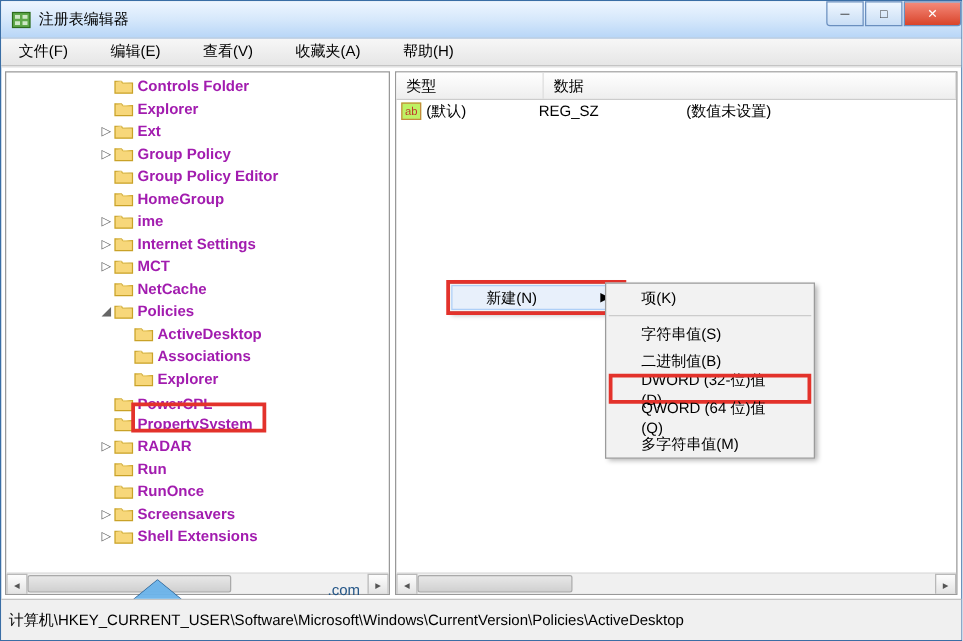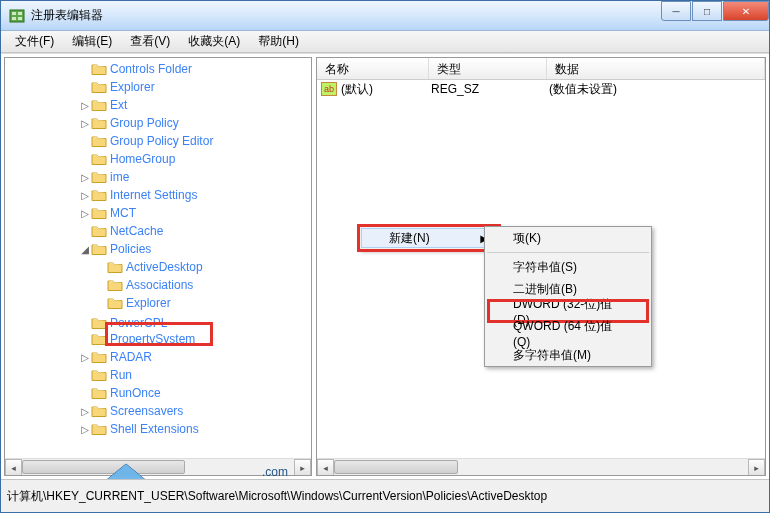--- a/index.html
+++ b/index.html
@@ -7,31 +7,31 @@
 
 .window { width: 770px; height: 513px; border: 1px solid #3a6ea5; display: flex; flex-direction: column; }
 .titlebar { height: 30px; background: linear-gradient(#eef6ff,#d6e8fb,#b8d6f7); display: flex; align-items: center; padding: 0 0 0 8px; border-bottom: 1px solid #9cb7d6; }
 .titlebar-icon { width: 16px; height: 16px; margin-right: 6px; }
 .titlebar-title { color: #000; flex: 1; }
 .titlebar-controls { display: flex; height: 100%; }
 .tb-btn { width: 30px; height: 20px; margin-top: 0; border: 1px solid #6a8fbf; background: linear-gradient(#f0f7ff,#c9def5); display: flex; align-items: center; justify-content: center; font-size: 10px; color: #333; margin-left: 1px; }
 .tb-btn.min { border-radius: 0 0 0 3px; }
 .tb-btn.close { background: linear-gradient(#f48a7a,#d9442b); color: #fff; width: 46px; border-radius: 0 0 3px 0; }
 
-.menubar { height: 22px; background: linear-gradient(#f7f7f7,#e6e6e6); border-bottom: 1px solid #c4c4c4; display: flex; align-items: center; padding: 0 6px; gap: 2px; }
+.menubar { height: 22px; background: linear-gradient(#f7f7f7,#e6e6e6); border-bottom: 1px solid #c4c4c4; display: flex; align-items: center; padding: 0 6px; gap: 18px; }
 .menuitem { padding: 2px 8px; color: #000; }
 
 .content { flex: 1; display: flex; border-top: 1px solid #ddd; position: relative; overflow: hidden; }
 .treepane { width: 308px; border: 1px solid #999; margin: 3px 0 3px 3px; background: #fff; overflow: hidden; position: relative; }
 .tree-inner { padding: 2px 0; overflow: hidden; height: calc(100% - 17px); }
 .tree-row { display: flex; align-items: center; height: 18px; white-space: nowrap; }
 .tree-arrow { width: 12px; display: inline-block; text-align: center; color: #666; font-size: 10px; }
 .tree-folder { width: 16px; height: 14px; margin-right: 3px; display: inline-block; }
 .tree-folder svg { display: block; }
-.tree-label { color: #3b82f6; }
+.tree-label { color: #a21caf; font-weight: bold; }
 .highlight-box { position: absolute; border: 3px solid #e3322b; pointer-events: none; }
 
 .splitter { width: 4px; cursor: ew-resize; }
 
 .listpane { flex: 1; border: 1px solid #999; margin: 3px 3px 3px 0; background: #fff; position: relative; overflow: hidden; }
 .listhead { height: 22px; background: linear-gradient(#fff,#eee); border-bottom: 1px solid #ccc; display: flex; }
 .listhead-col { padding: 3px 8px; border-right: 1px solid #ddd; }
 .col-name { width: 112px; }
 .col-type { width: 118px; }
 .col-data { flex: 1; }
@@ -312,21 +312,20 @@
             <div class="hs-thumb" style="left:0; width:60%;"></div>
           </div>
         <div class="hs-btn">▸</div>
       </div>
     </div>
 
     <div class="splitter"></div>
 
     <div class="listpane">
       <div class="listhead">
-        <div class="listhead-col col-name">名称</div>
         <div class="listhead-col col-type">类型</div>
         <div class="listhead-col col-data">数据</div>
       </div>
       <div class="listrow">
         <span class="ricon">ab</span>
         <span class="rname">(默认)</span>
         <span class="rtype">REG_SZ</span>
         <span class="rdata">(数值未设置)</span>
       </div>
       <div class="hscroll">

